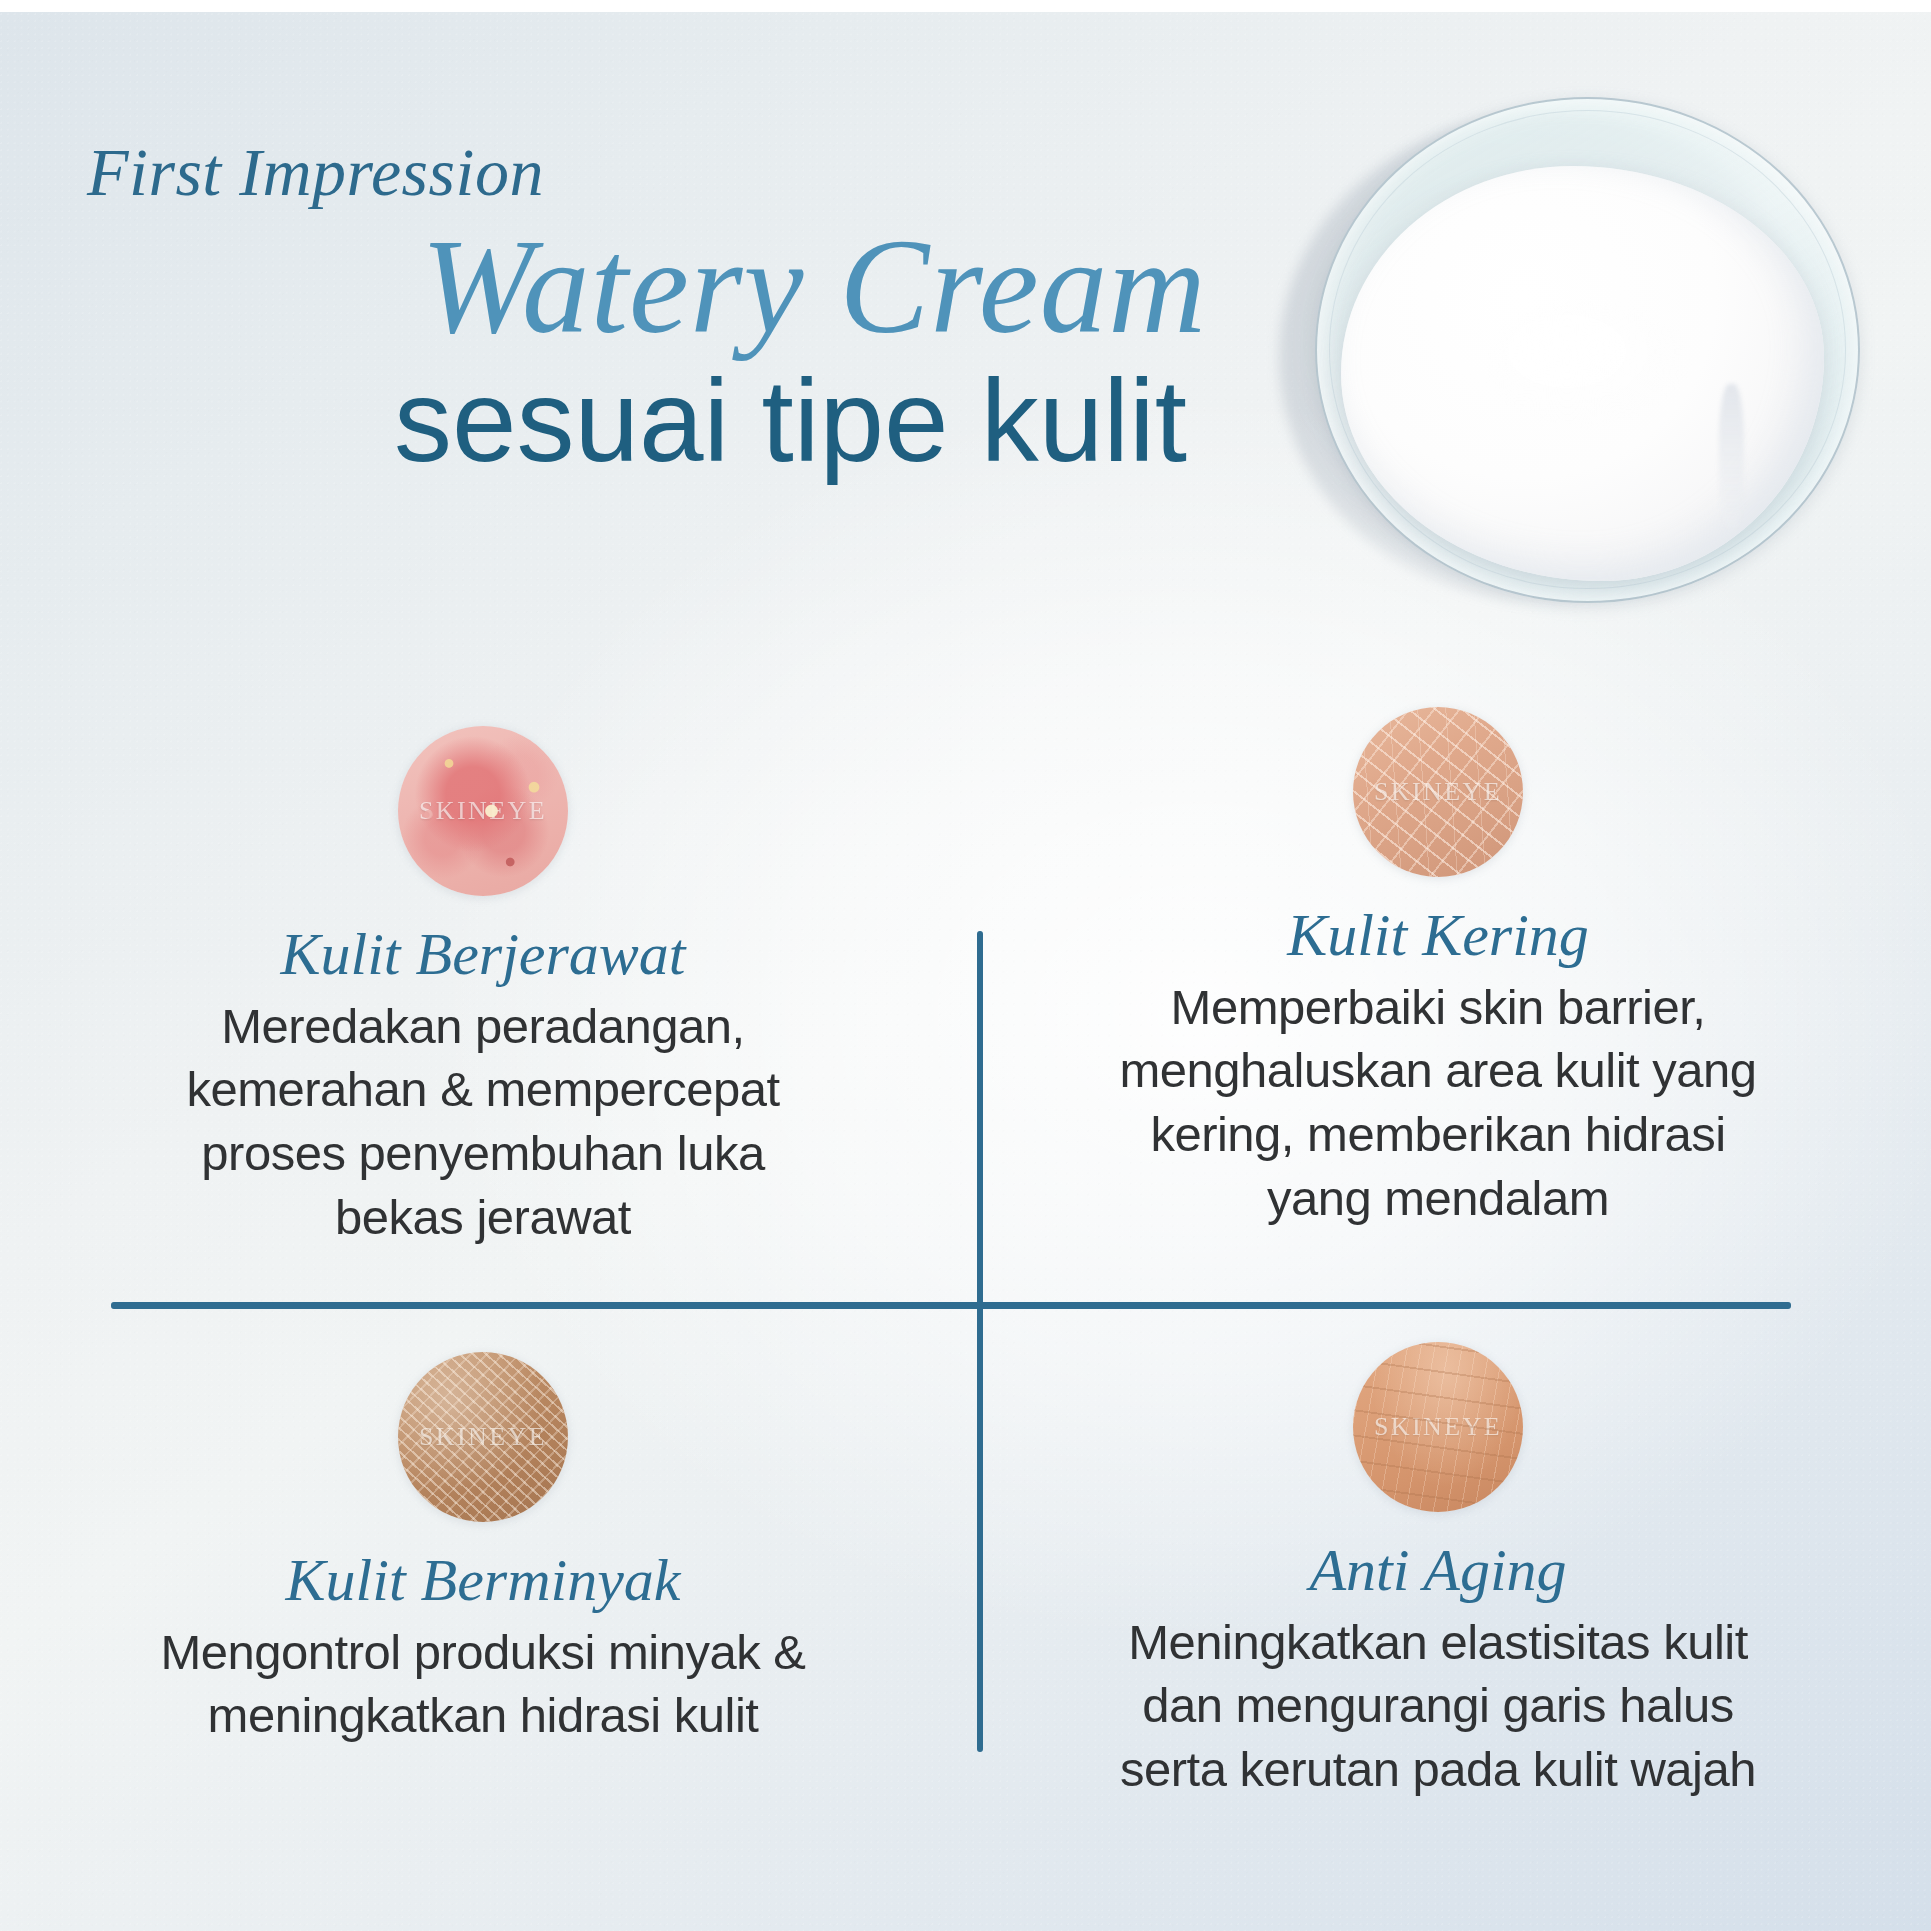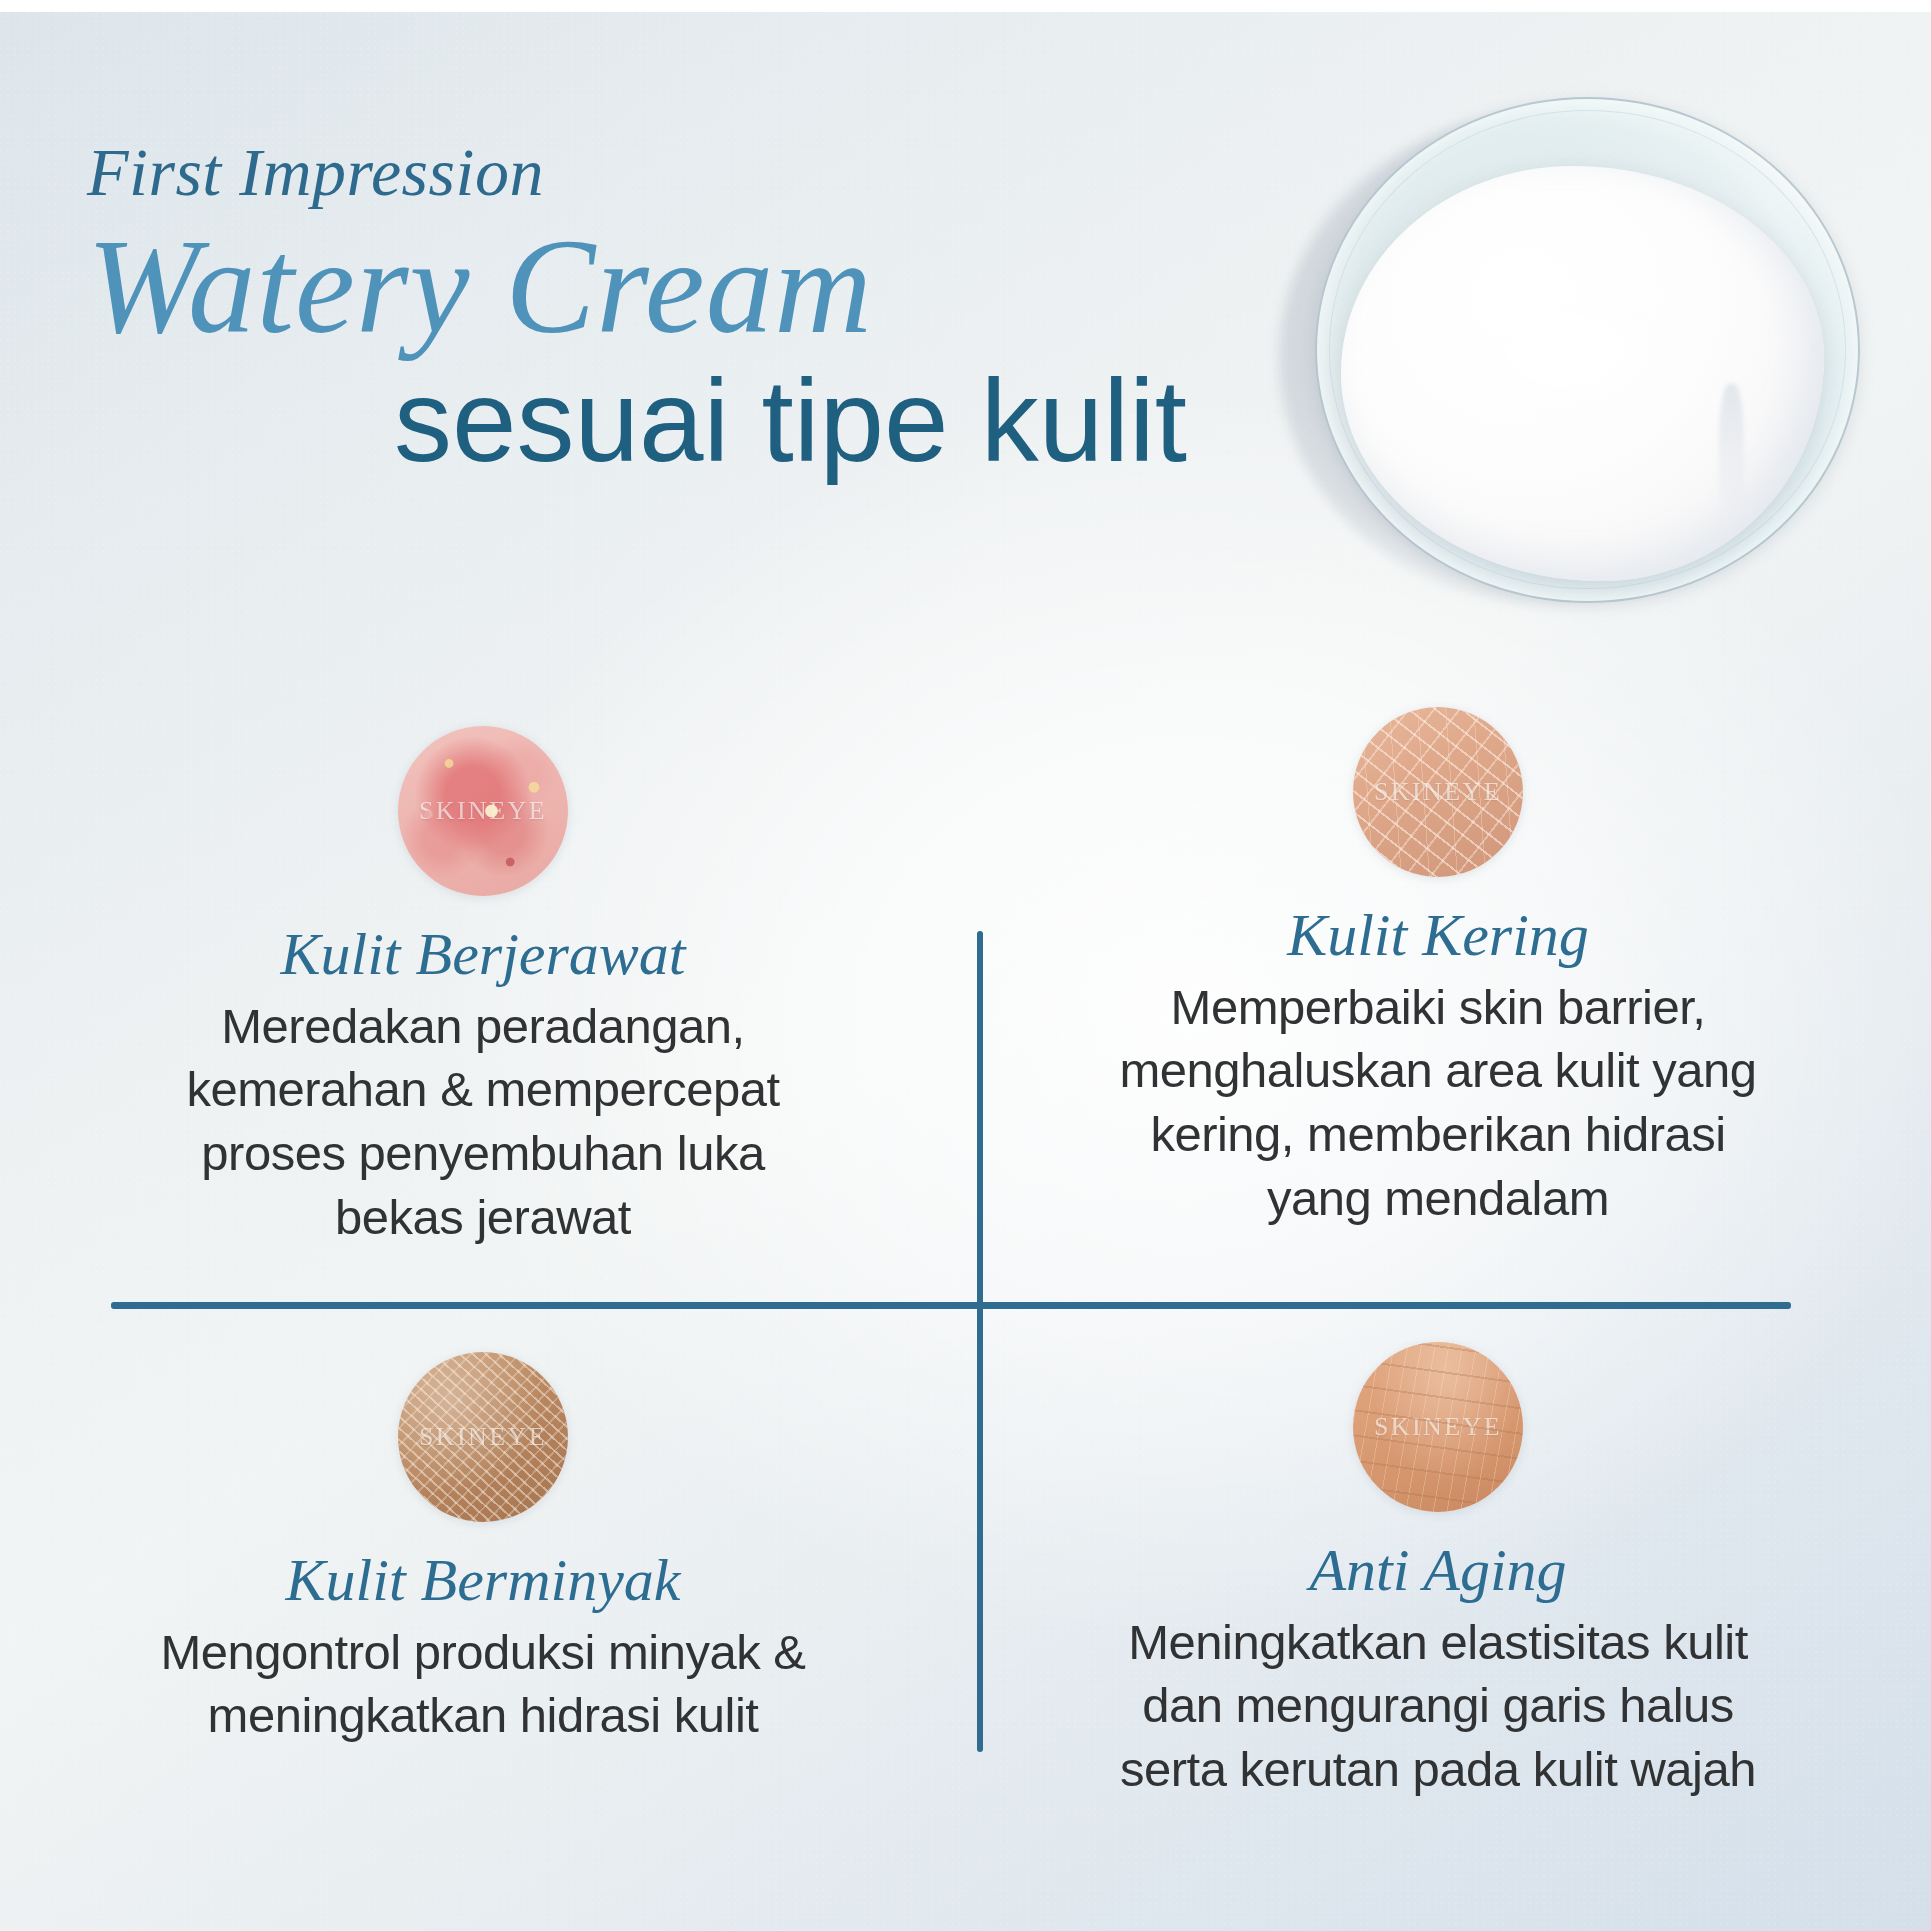--- a/index.html
+++ b/index.html
@@ -47,21 +47,21 @@
     letter-spacing: 0.5px;
     margin: 0 0 9.7px 0;
   }
   .title-main {
     font-family: "Liberation Serif", serif;
     font-style: italic;
     font-size: 135px;
     line-height: 1.05;
     color: #4f93ba;
     margin: 0;
-    text-align: left;
+    text-align: right;
     padding-right: 19.3px;
     letter-spacing: 1px;
   }
   .title-sub {
     font-family: Liberation Sans, sans-serif;
     font-style: normal;
     font-size: 116px;
     line-height: 1.05;
     color: #1f5f80;
     margin: 3.9px 0 0 0;

